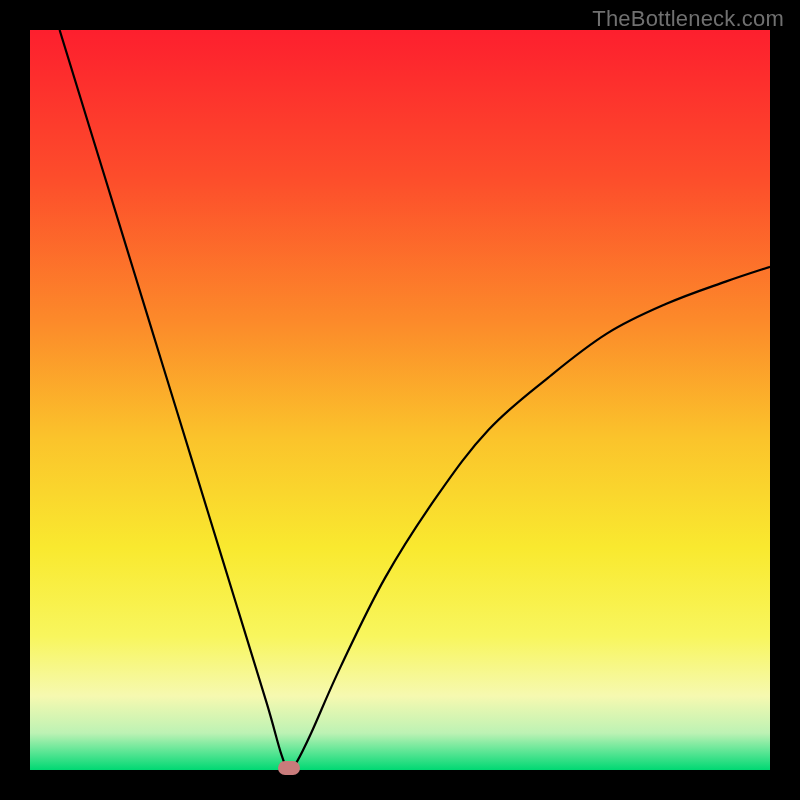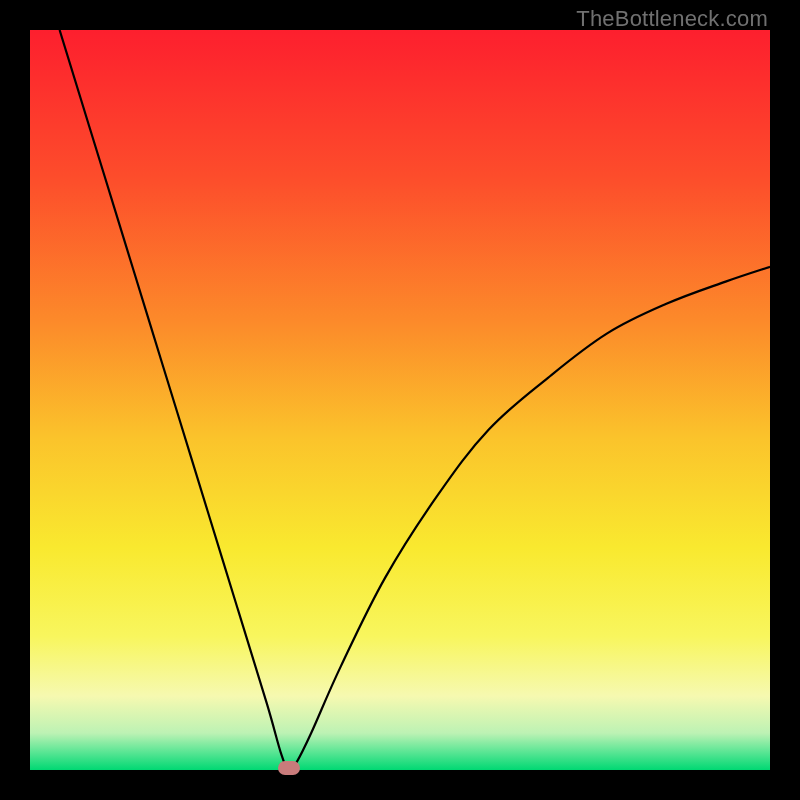--- a/index.html
+++ b/index.html
@@ -37,21 +37,21 @@
     position: absolute;
     width: 22px;
     height: 14px;
     background: #c97b7b;
     border-radius: 8px;
     transform: translate(-50%, -50%);
   }
   .watermark {
     position: absolute;
     top: 6px;
-    right: 32px;
+    right: 16px;
     font-size: 22px;
     font-weight: 500;
     color: #707070;
     letter-spacing: 0.2px;
   }
 </style>
 </head>
 <body>
 
 <div class="watermark">TheBottleneck.com</div>

